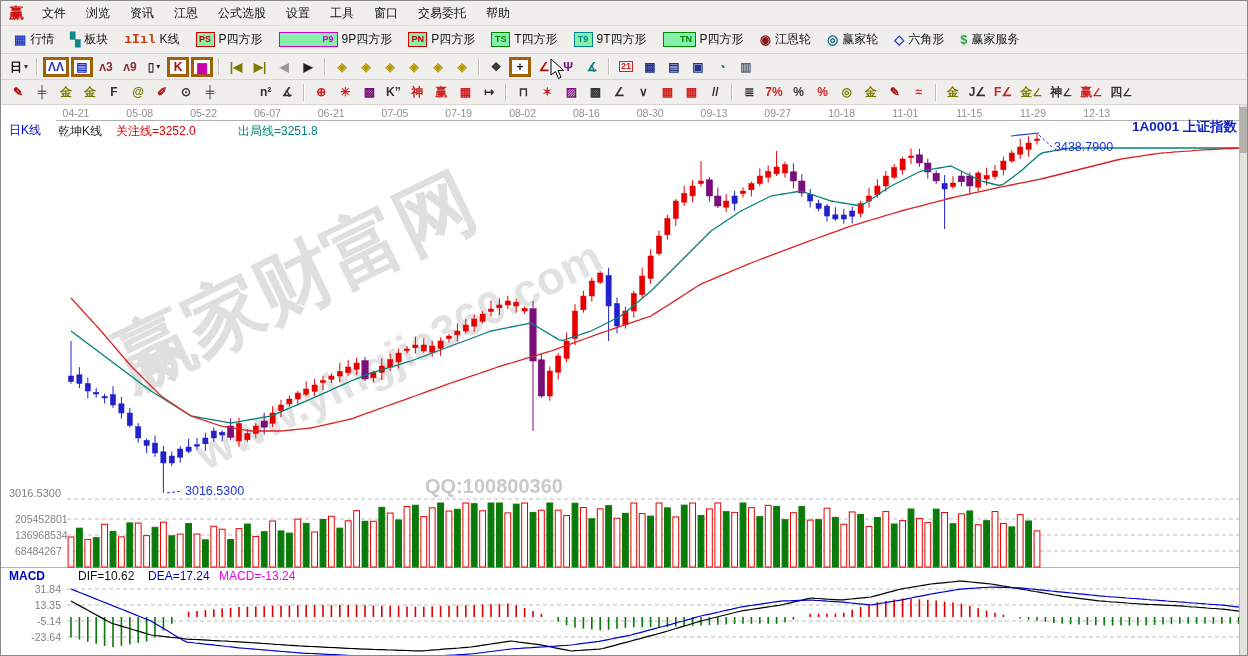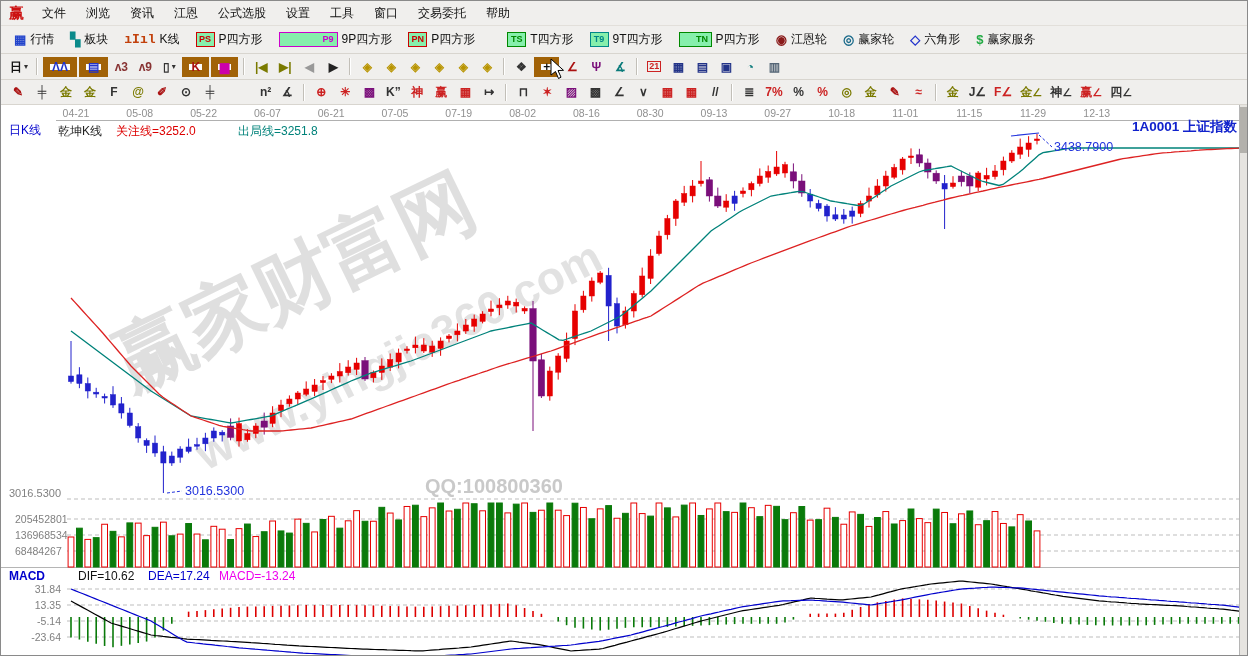--- a/index.html
+++ b/index.html
@@ -16,21 +16,21 @@
   .tb-view{height:26px;}
   .tb-draw{height:25px;}
   .tbtn{display:inline-flex;align-items:center;gap:4px;border:none;background:transparent;
        font-size:12px;color:#111;padding:2px 8px;white-space:nowrap;}
   .icox{display:inline-flex;align-items:center;justify-content:center;width:17px;height:13px;
        font-size:9px;font-weight:bold;border:1px solid;line-height:1;background:#86efac;}
   .icog{font-size:13px;font-weight:bold;line-height:1;}
   .ibtn{display:inline-flex;align-items:center;justify-content:center;min-width:22px;height:20px;
        margin:0 1px;background:transparent;border:1px solid transparent;font-size:12px;
        font-weight:bold;padding:0 2px;line-height:1;white-space:nowrap;}
-  .ibtn.pressed{border:7px solid #a16207;background:#fcfcfc;}
+  .ibtn.pressed{border:3px solid #a16207;background:#fcfcfc;}
   .ibtn .arrow{font-size:8px;color:#333;margin-left:2px;font-weight:normal;}
   .sep{width:1px;height:17px;background:#c2bfb8;border-right:1px solid #fff;margin:0 4px;}
   .chart-wrap{position:relative;width:1246px;height:552px;background:#fff;}
   .vscroll{position:absolute;right:0;top:0;width:8px;height:552px;background:#e6e4e0;
        border-left:1px solid #b5b5b5;box-sizing:border-box;}
   .vthumb{margin:2px 0 0 0;width:7px;height:46px;background:#b3b1ac;}
   .cursor-svg{position:absolute;left:549px;top:57px;z-index:60;}
 </style>
 </head>
 <body>
@@ -68,21 +68,21 @@
       </button>
       <button class="tbtn">
         <span class="icox" style="color: rgb(204, 0, 204); border-color: rgb(204, 0, 204); padding-left: 40px;">P9</span>
         <span>9P四方形</span>
       </button>
       <button class="tbtn">
         <span class="icox" style="color: rgb(204, 0, 0); border-color: rgb(204, 0, 0);">PN</span>
         <span>P四方形</span>
       </button>
       <button class="tbtn">
-        <span class="icox" style="color: rgb(0, 136, 0); border-color: rgb(0, 136, 0); margin-left: 16px;">TS</span>
+        <span class="icox" style="color: rgb(0, 136, 0); border-color: rgb(0, 136, 0);">TS</span>
         <span>T四方形</span>
       </button>
       <button class="tbtn">
         <span class="icox" style="color: rgb(0, 136, 136); border-color: rgb(0, 136, 136);">T9</span>
         <span>9T四方形</span>
       </button>
       <button class="tbtn">
         <span class="icox" style="color: rgb(0, 136, 0); border-color: rgb(0, 136, 0); padding-left: 14px;">TN</span>
         <span>P四方形</span>
       </button>

